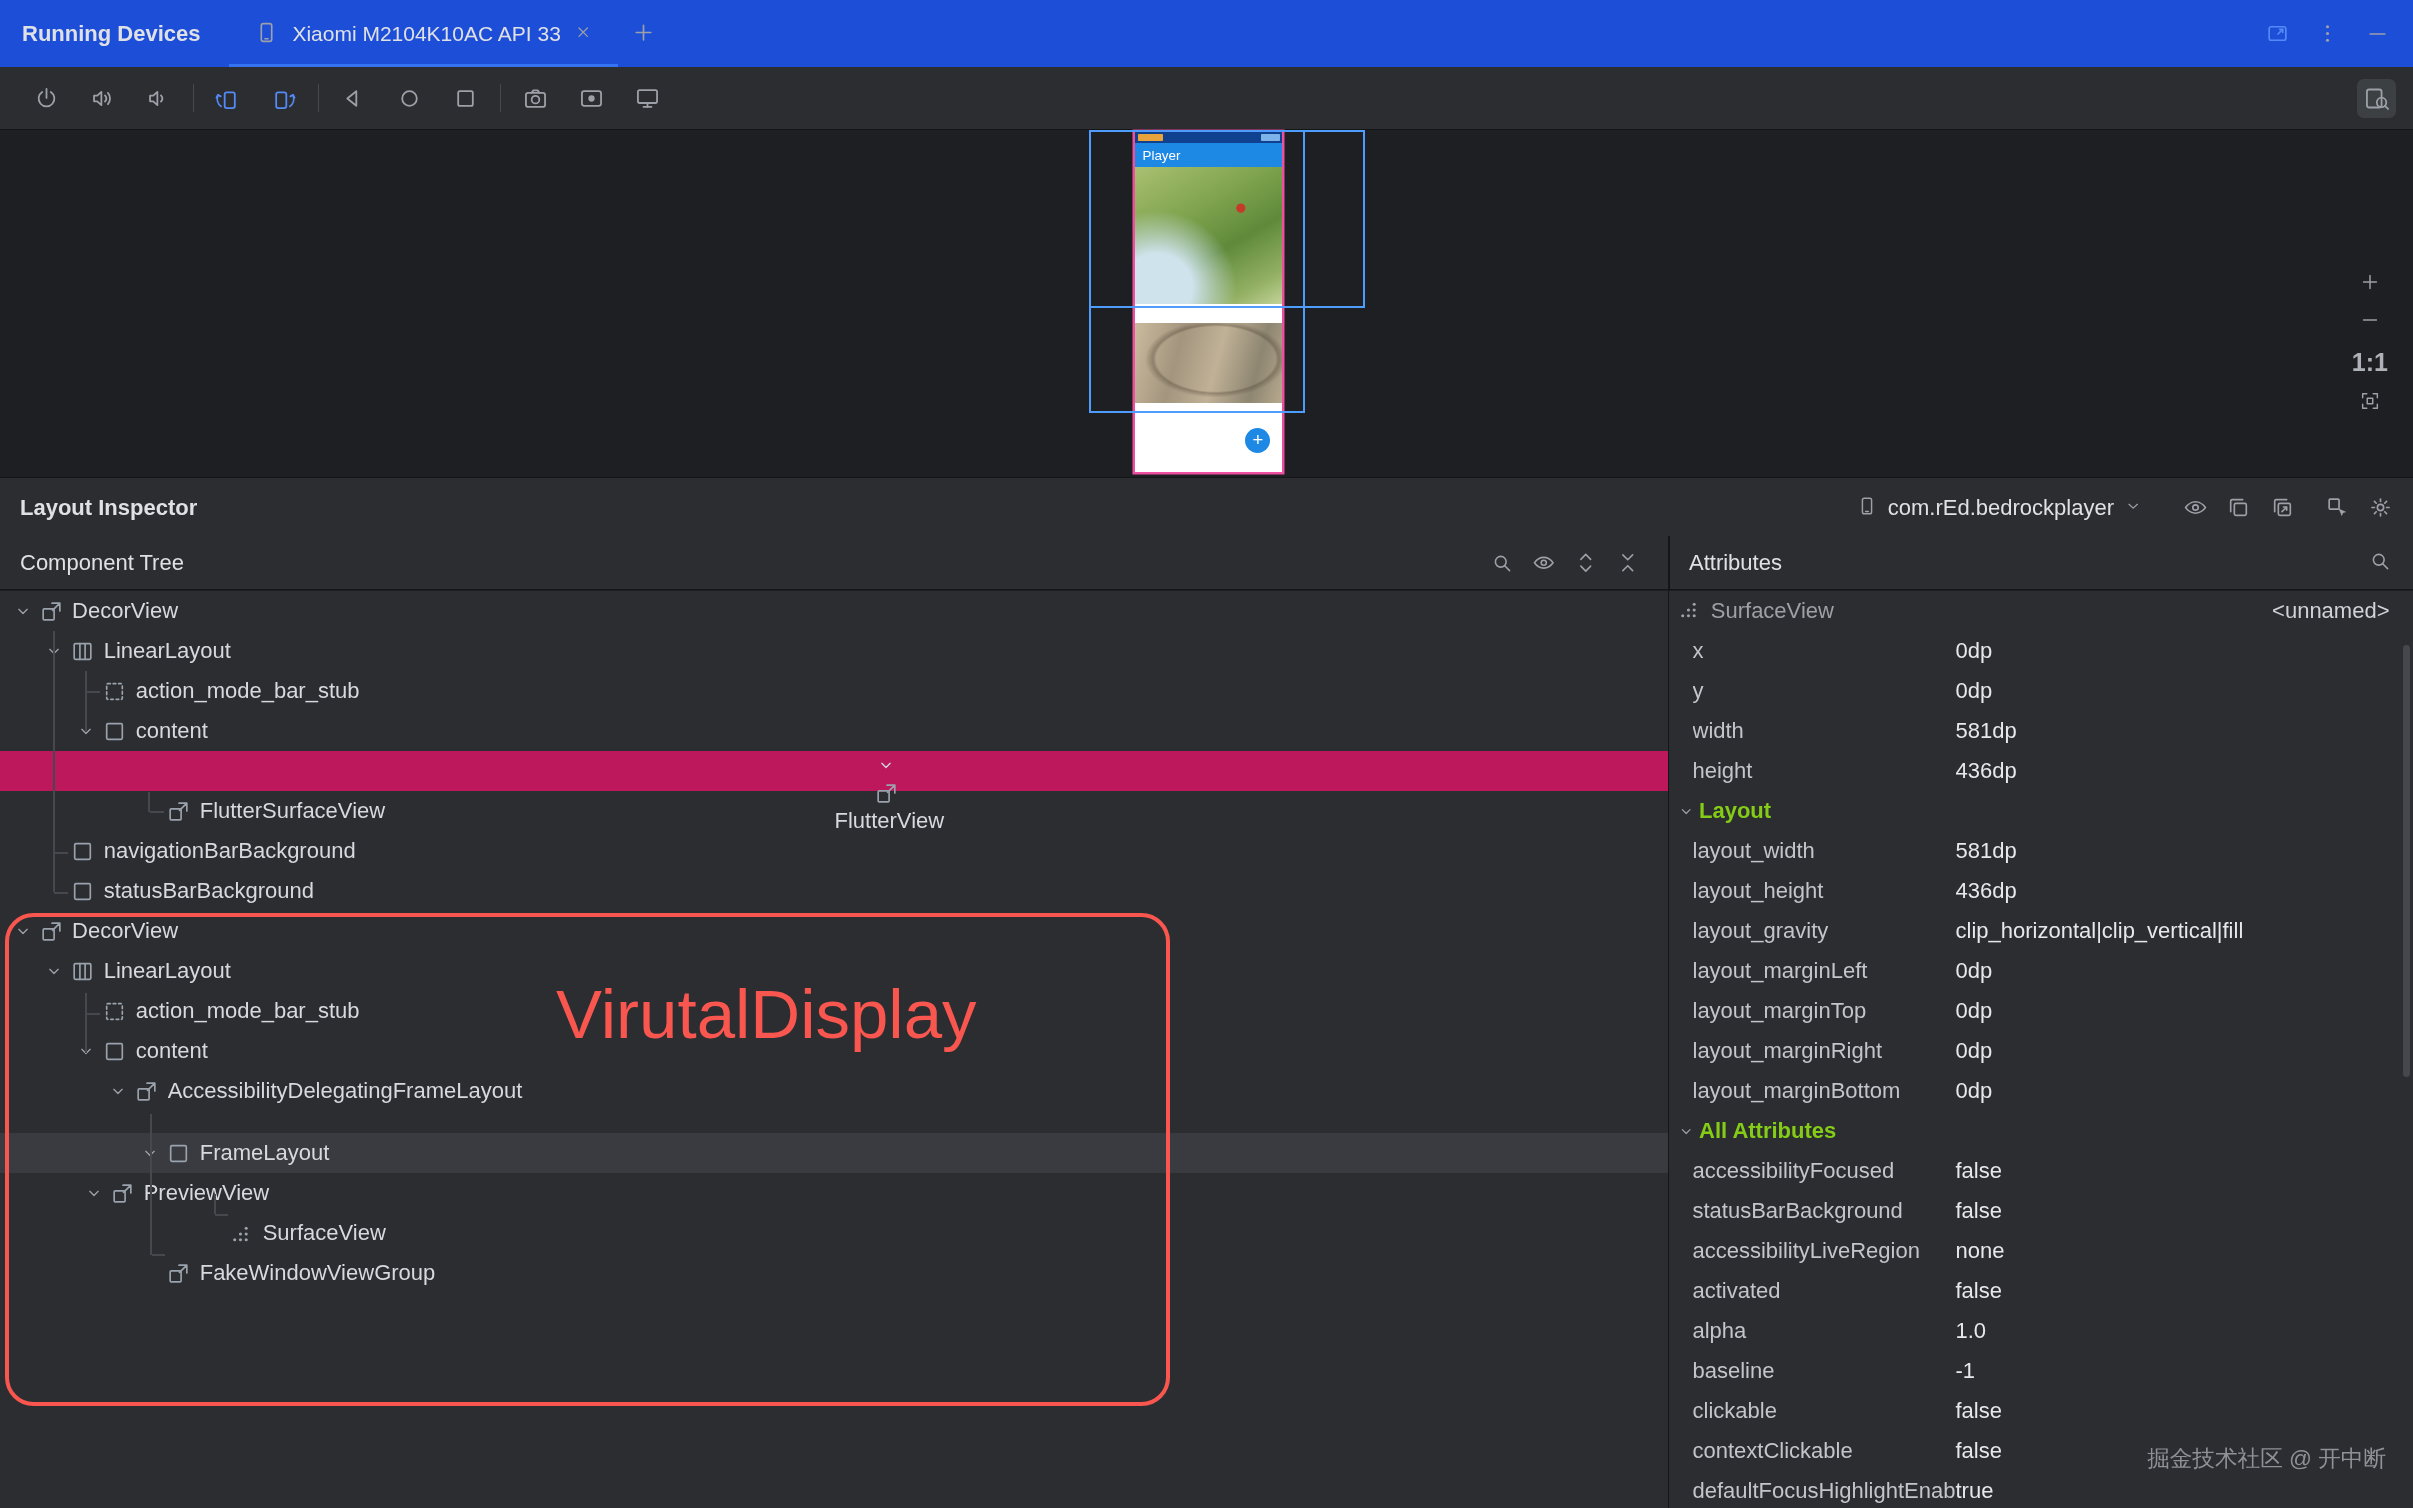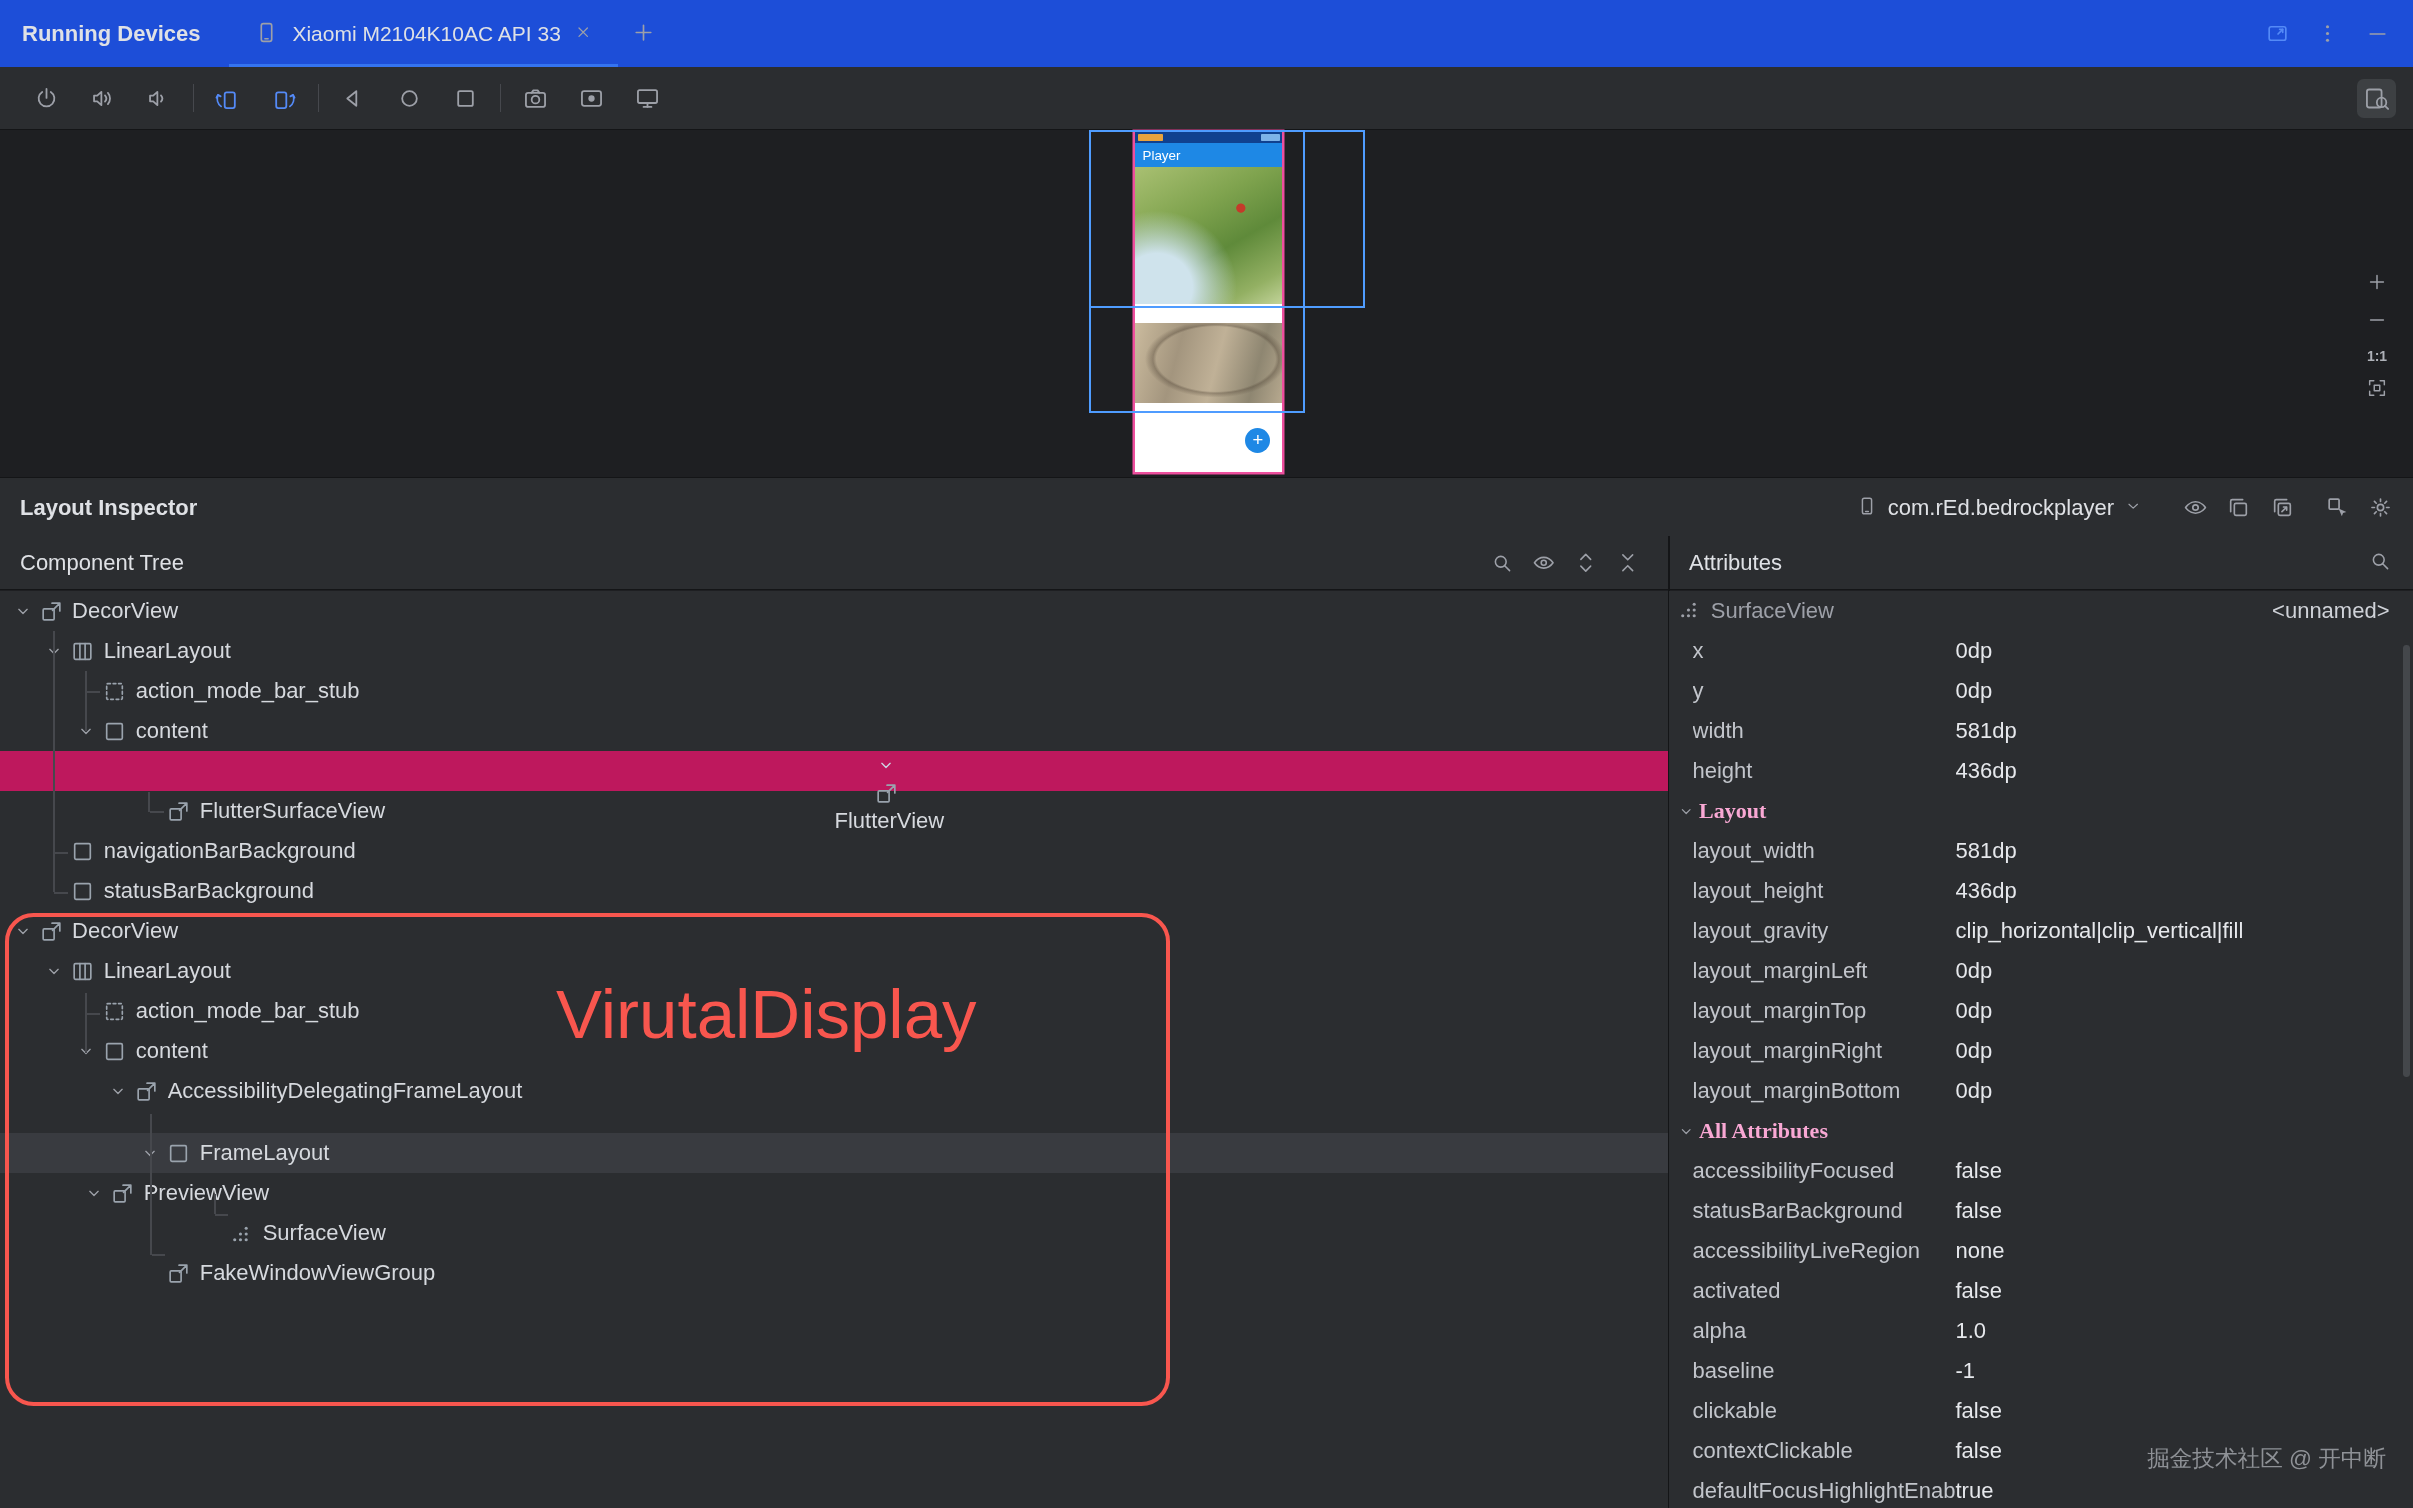--- a/index.html
+++ b/index.html
@@ -46,21 +46,21 @@
   #dev-carpet{height:80px;background:
       radial-gradient(ellipse at 55% 45%, rgba(0,0,0,0) 52%, rgba(70,58,45,.35) 55%, rgba(0,0,0,0) 62%),
       linear-gradient(105deg,#cbbb9e 0%,#a3957e 30%,#c0b197 55%,#8e8671 80%,#b7a98f 100%);}
   #dev-rest{flex:1;background:#fff;position:relative;}
   #dev-fab{position:absolute;right:11.7px;bottom:18.4px;width:25px;height:25px;border-radius:50%;
            background:#1e88e5;color:#fff;font-size:18.4px;line-height:23.5px;text-align:center;}
   .ovl{position:absolute;border:2.5px solid #4f9cff;}
   #ovl-a{left:1089px;top:0;width:272px;height:174px;}
   #ovl-b{left:1089px;top:0;width:212px;height:279px;}
   #zoom-col{position:absolute;right:25px;top:141px;display:flex;flex-direction:column;align-items:center;gap:13.4px;color:#9da0a8;}
-  #zoom-ratio{font-size:14px;font-weight:700;color:#aeb1b8;}
+  #zoom-ratio{font-size:25px;font-weight:700;color:#aeb1b8;}
 
   
   #insp-header{position:absolute;top:477px;left:0;right:0;height:59px;background:#2b2d30;
                border-top:0.8px solid #141517;border-bottom:0.8px solid #141517;
                display:flex;align-items:center;padding:0 20px;}
   #insp-title{font-weight:700;font-size:22px;}
   #insp-right{margin-left:auto;display:flex;align-items:center;gap:18.4px;}
   #process-sel{display:flex;align-items:center;gap:10px;margin-right:22px;}
   #process-name{font-size:22px;color:#dfe1e5;}
 
@@ -92,21 +92,21 @@
   #annot-text{position:absolute;left:556px;top:975px;font-size:69px;color:#f8564e;z-index:6;pointer-events:none;}
 
   
   #attrs{position:absolute;left:1669px;top:591px;right:0;bottom:0;background:#2b2d30;overflow:hidden;}
   .ahead{height:40px;display:flex;align-items:center;padding:0 23.5px 0 8.4px;}
   .ahead-name{margin-left:8.4px;font-size:22px;color:#9da0a8;}
   .ahead-badge{margin-left:auto;font-size:22px;color:#cfd2d8;}
   .arow{height:40px;display:flex;align-items:center;padding-left:23.5px;font-size:22px;}
   .aname{width:263px;flex:0 0 263px;color:#c2c5cb;overflow:hidden;white-space:nowrap;}
   .aval{color:#e6e8ec;white-space:nowrap;}
-  .asec{height:40px;display:flex;align-items:center;padding-left:5px;font-weight:700;font-size:22px;color:#f9a8d4;font-family:Liberation Serif, serif;}
+  .asec{height:40px;display:flex;align-items:center;padding-left:5px;font-weight:700;font-size:22px;color:#84cc16;}
   #sb{position:absolute;right:3.4px;top:645px;width:6.7px;height:432px;background:#5a5d62;border-radius:3.4px;opacity:.55;}
   #watermark{position:absolute;right:27px;top:1443px;font-size:22.6px;color:#8e9196;z-index:7;}
 </style>
 </head>
 <body>
 
 <div id="root">
 
   <div id="tabbar">
     <div id="tw-title">Running Devices</div>

